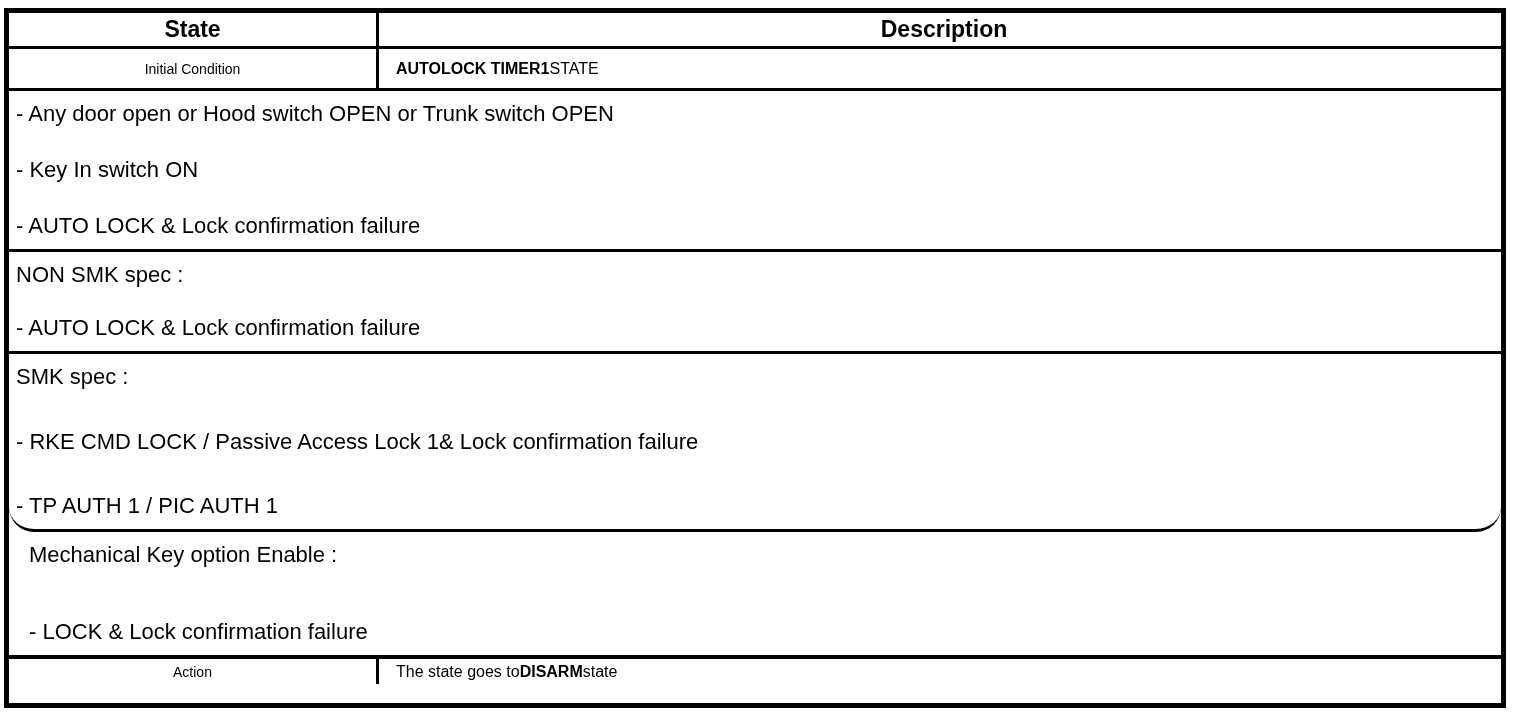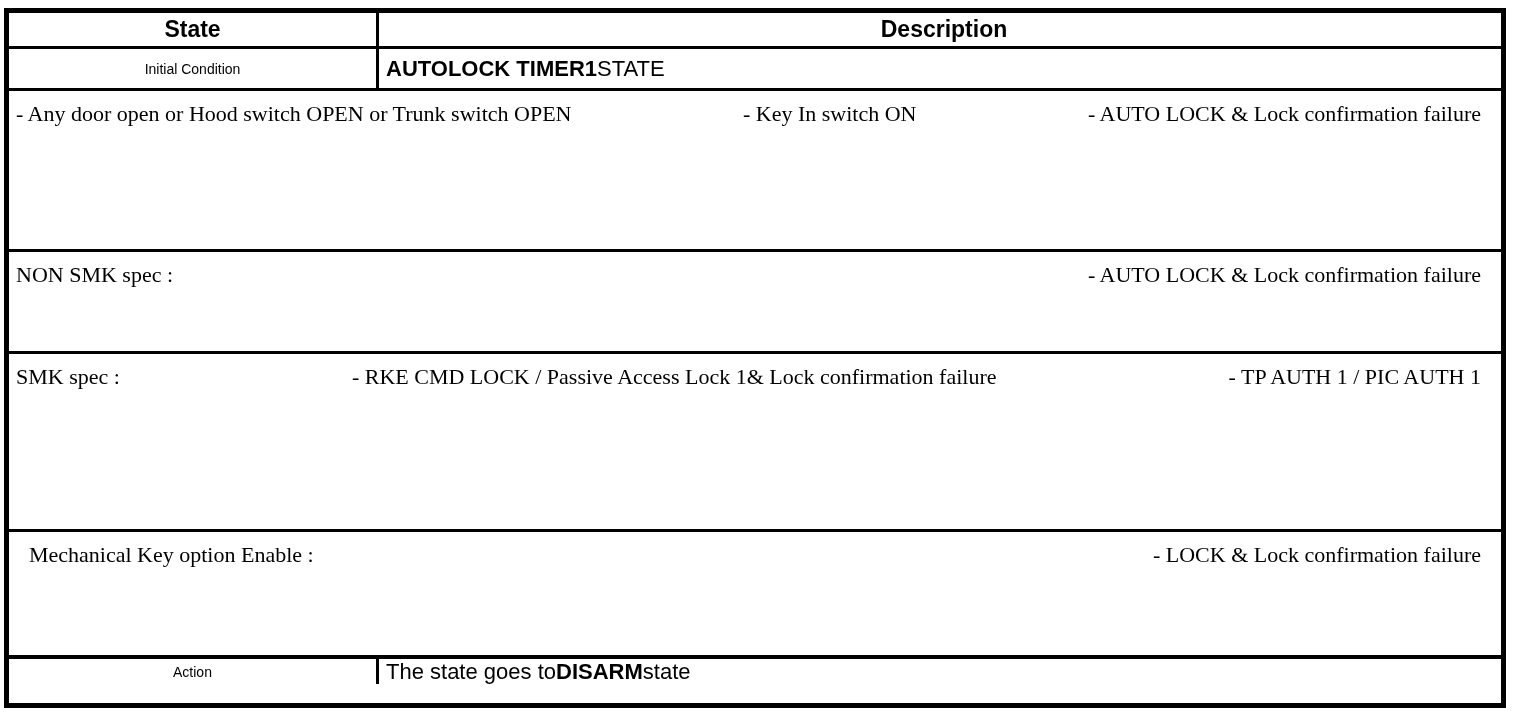--- a/index.html
+++ b/index.html
@@ -30,43 +30,42 @@
     display: flex;
     align-items: center;
     justify-content: center;
     font-size: 14px;
     flex-shrink: 0;
   }
   .right-col {
     flex: 1;
     display: flex;
     align-items: center;
-    padding-left: 7px;
-    font-size: 22px;
+    padding-left: 17px;
+    font-size: 16px;
   }
   .right-col-stack {
     flex: 1;
     display: flex;
     flex-direction: column;
     font-size: 22px;
   }
   .bold { font-weight: bold; }
   .header-cell { font-weight: bold; font-size: 23px; }
   .subcell {
     display: flex;
-    flex-direction: row;
+    flex-direction: column;
     justify-content: space-between;
     padding: 9px 20px 9px 7px;
     border-bottom: 3px solid #000;
-    font-family: Liberation Serif, serif;
   }
   .subcell:last-child { border-bottom: none; }
   .sub-1 { height: 178px; }
   .sub-2 { height: 112px; }
-  .sub-3 { height: 196px; }
+  .sub-3 { height: 196px; border-radius: 25px; }
   .sub-4 { height: 136px; margin-left: 13px; }
   .subcell p { line-height: 28px; white-space: nowrap; }
 </style>
 </head>
 <body>
 
 <div class="doc-table">
 
   <div class="row row-header">
     <div class="left-col header-cell">State</div>

